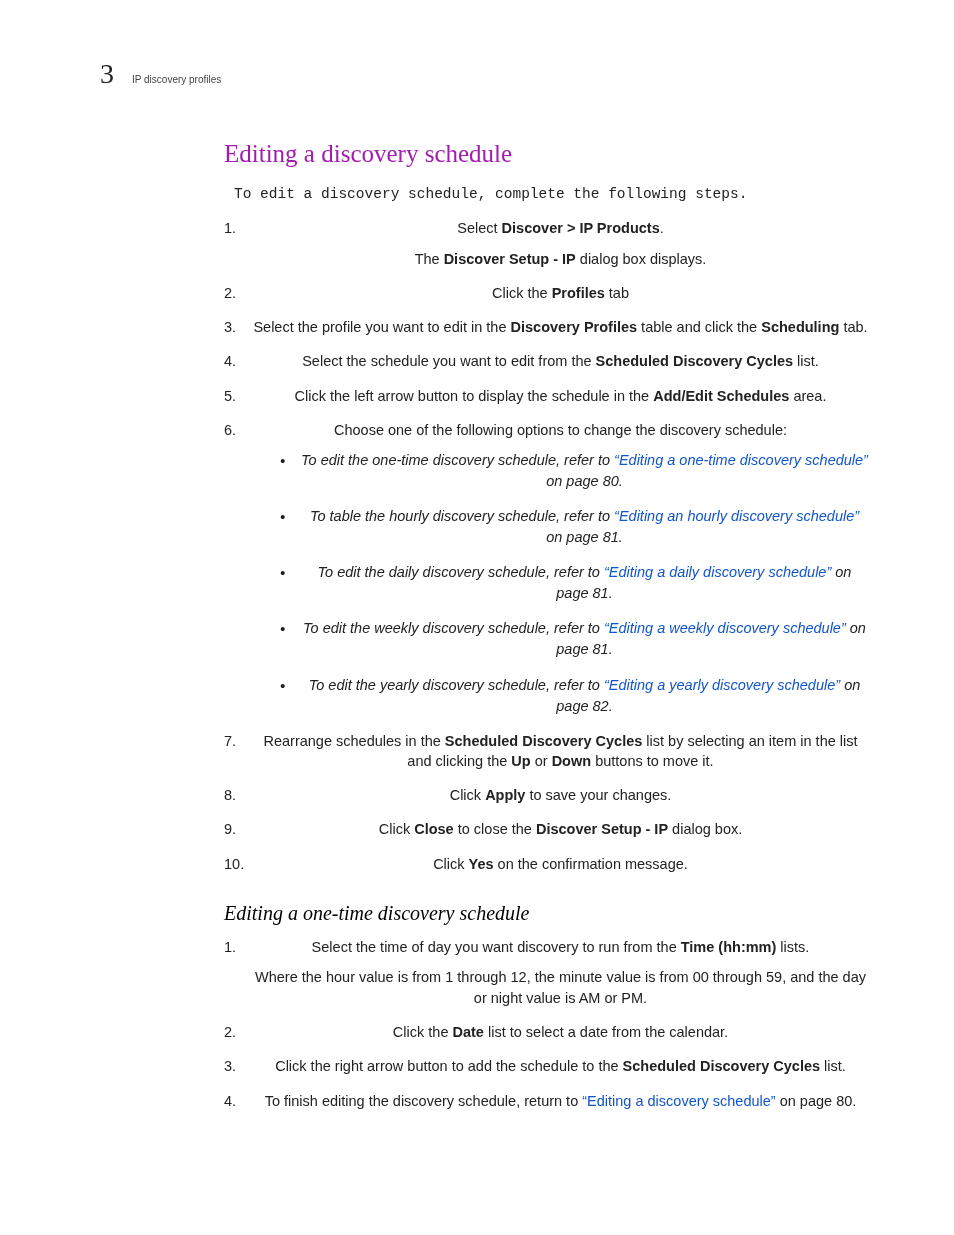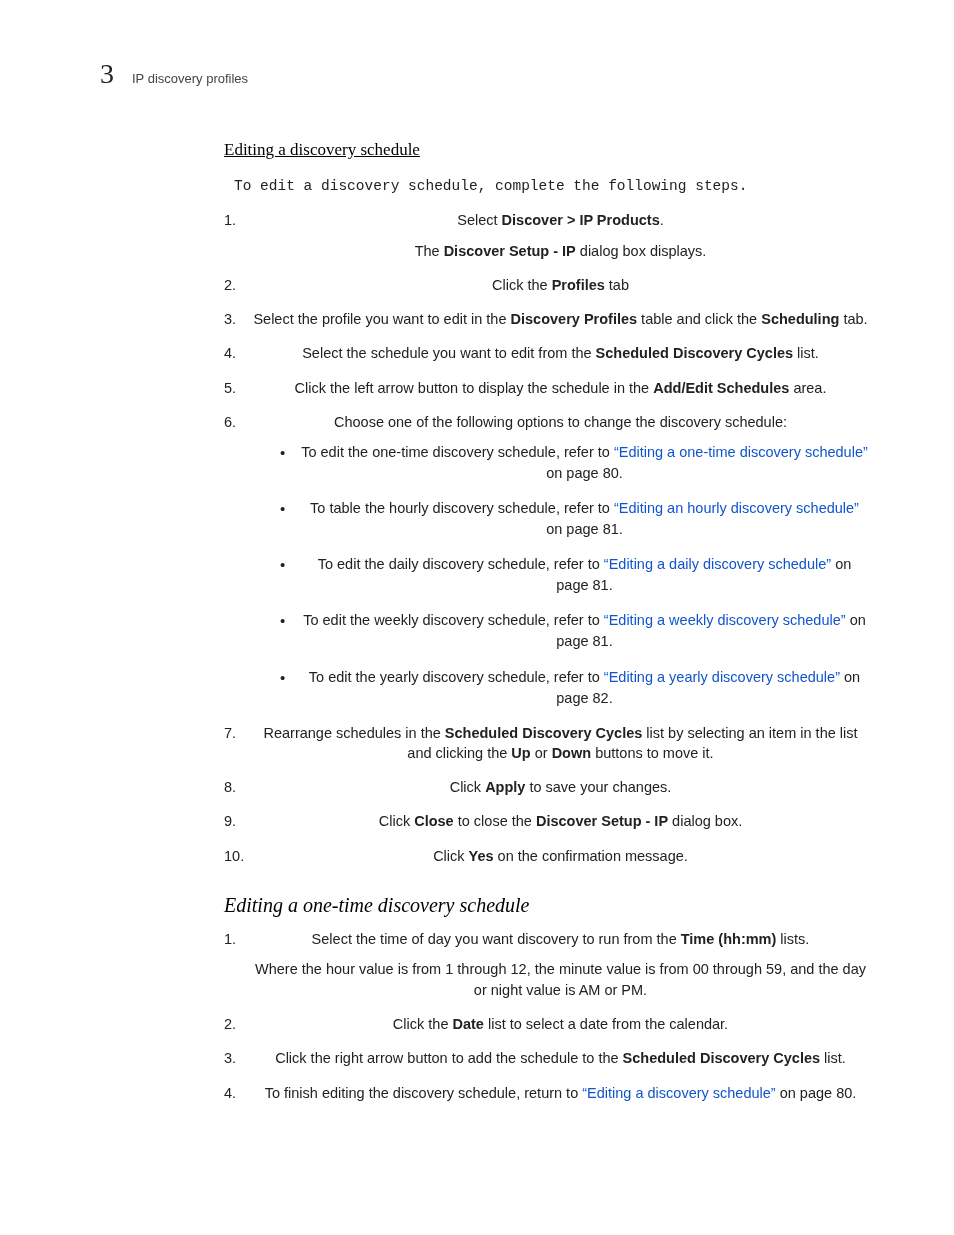--- a/index.html
+++ b/index.html
@@ -20,33 +20,32 @@
     align-items: baseline;
     gap: 18px;
     margin-bottom: 50px;
   }
   .chapnum {
     font-family: Georgia, 'Times New Roman', serif;
     font-size: 28px;
     font-weight: 400;
   }
   .section-label {
-    font-size: 13px;
+    font-size: 10px;
     color: #444;
   }
   .content {
     margin-left: 124px;
   }
   h1.heading {
     font-family: Georgia, 'Times New Roman', serif;
     font-weight: 400;
-    font-size: 17px;
+    font-size: 25px;
     margin: 0 0 16px 0;
-    color: #000000;
-    text-decoration: underline;
+    color: #a21caf;
   }
   h2.subheading {
     font-family: Georgia, 'Times New Roman', serif;
     font-style: italic;
     font-weight: 400;
     font-size: 20px;
     margin: 28px 0 12px 0;
     color: #000000;
   }
   p.lead {
@@ -82,20 +81,21 @@
   ul.bullets {
     list-style: none;
     padding: 0;
     margin: 10px 0 0 28px;
   }
   ul.bullets > li {
     position: relative;
     padding-left: 20px;
     margin-bottom: 14px;
     line-height: 1.45;
+    font-style: italic;
   }
   ul.bullets > li::before {
     content: "•";
     position: absolute;
     left: 0;
     top: 0;
     font-size: 15px;
   }
   .b { font-weight: 700; }
   a.xref {

